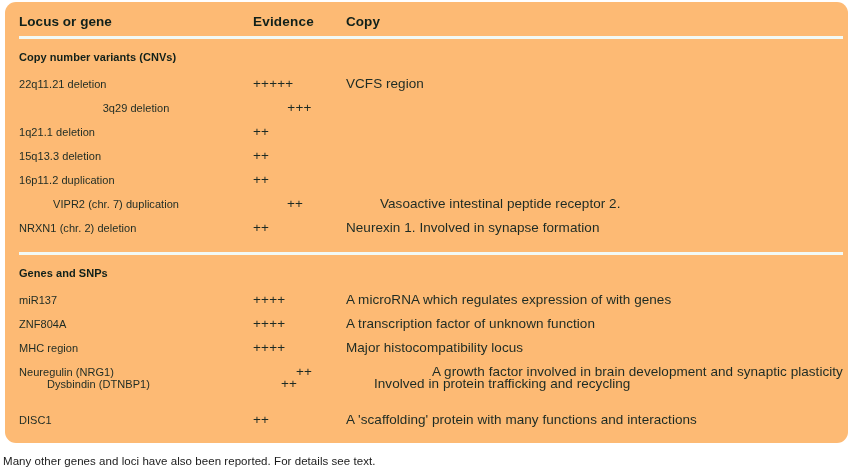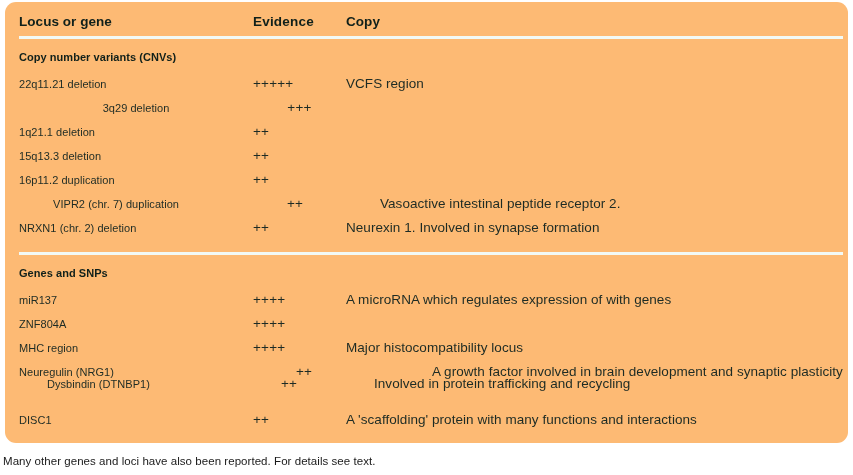--- a/index.html
+++ b/index.html
@@ -156,20 +156,21 @@
     </div>
 
     <div class="row" style="top:286px;">
       <div class="c-locus">miR137</div>
       <div class="c-evidence">++++</div>
       <div class="c-notes">A microRNA which regulates expression of with genes</div>
     </div>
     <div class="row" style="top:310px;">
       <div class="c-locus">ZNF804A</div>
       <div class="c-evidence">++++</div>
+      <div class="c-notes">A transcription factor of unknown function</div>
     </div>
     <div class="row" style="top:334px;">
       <div class="c-locus">MHC region</div>
       <div class="c-evidence">++++</div>
       <div class="c-notes">Major histocompatibility locus</div>
     </div>
     <div class="row" style="top:358px;gap:43px;">
       <div class="c-locus">Neuregulin (NRG1)</div>
       <div class="c-evidence">++</div>
       <div class="c-notes">A growth factor involved in brain development and synaptic plasticity</div>

